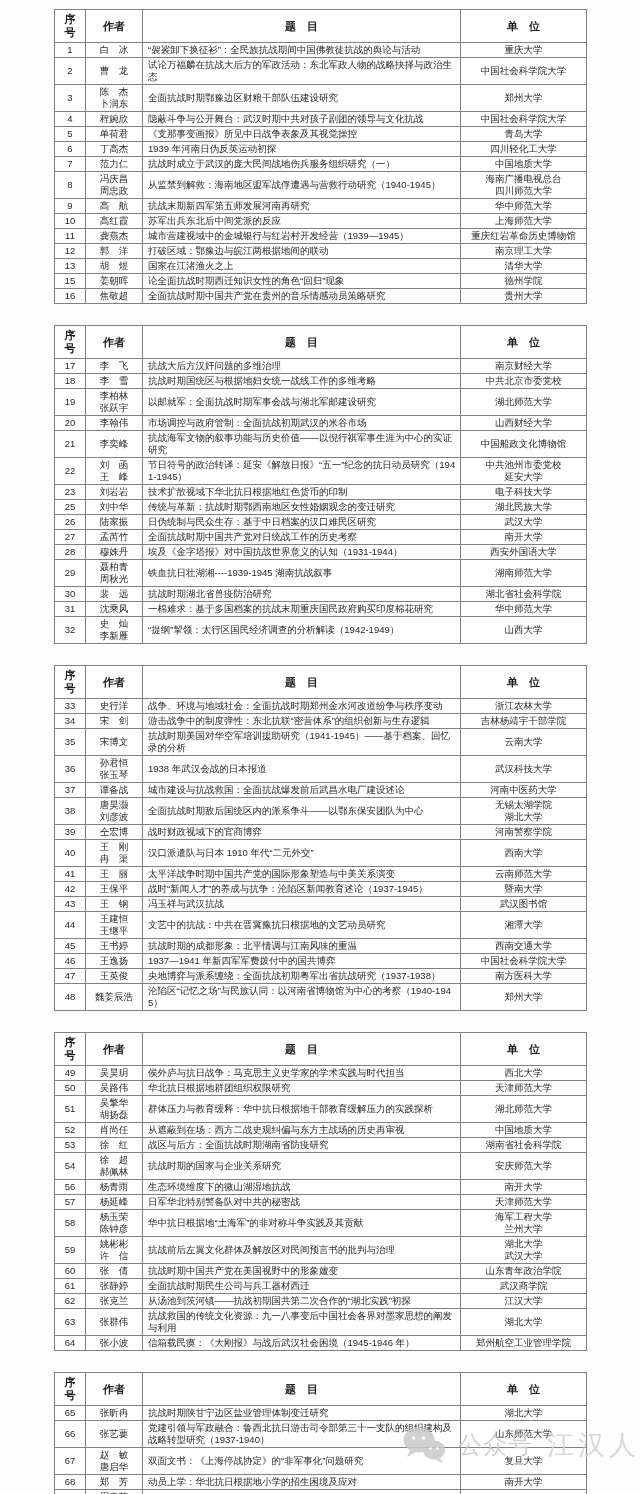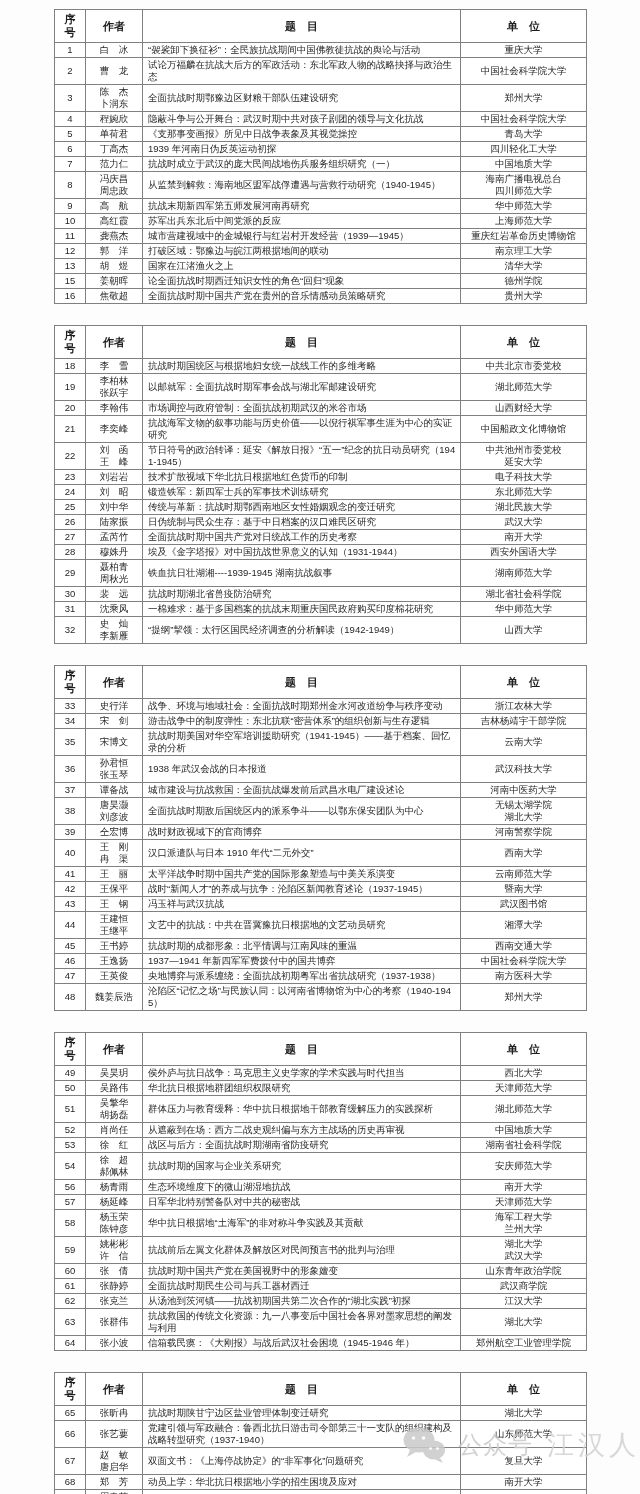--- a/index.html
+++ b/index.html
@@ -194,20 +194,26 @@
       <thead>
         <tr>
           <th>序号</th>
           <th>作者</th>
           <th>题　目</th>
           <th>单　位</th>
         </tr>
       </thead>
       <tbody>
         <tr>
+          <td class="cell-no">17</td>
+          <td class="cell-author">李　飞</td>
+          <td class="cell-title">抗战大后方汉奸问题的多维治理</td>
+          <td class="cell-unit">南京财经大学</td>
+        </tr>
+        <tr>
           <td class="cell-no">18</td>
           <td class="cell-author">李　雪</td>
           <td class="cell-title">抗战时期国统区与根据地妇女统一战线工作的多维考略</td>
           <td class="cell-unit">中共北京市委党校</td>
         </tr>
         <tr>
           <td class="cell-no">19</td>
           <td class="cell-author">李柏林
 张跃宇</td>
           <td class="cell-title">以邮就军：全面抗战时期军事会战与湖北军邮建设研究</td>
@@ -231,26 +237,20 @@
 王　峰</td>
           <td class="cell-title">节日符号的政治转译：延安《解放日报》“五一”纪念的抗日动员研究（1941-1945）</td>
           <td class="cell-unit">中共池州市委党校
 延安大学</td>
         </tr>
         <tr>
           <td class="cell-no">23</td>
           <td class="cell-author">刘岩岩</td>
           <td class="cell-title">技术扩散视域下华北抗日根据地红色货币的印制</td>
           <td class="cell-unit">电子科技大学</td>
-        </tr>
-        <tr>
-          <td class="cell-no">24</td>
-          <td class="cell-author">刘　昭</td>
-          <td class="cell-title">锻造铁军：新四军士兵的军事技术训练研究</td>
-          <td class="cell-unit">东北师范大学</td>
         </tr>
         <tr>
           <td class="cell-no">25</td>
           <td class="cell-author">刘中华</td>
           <td class="cell-title">传统与革新：抗战时期鄂西南地区女性婚姻观念的变迁研究</td>
           <td class="cell-unit">湖北民族大学</td>
         </tr>
         <tr>
           <td class="cell-no">26</td>
           <td class="cell-author">陆家振</td>

